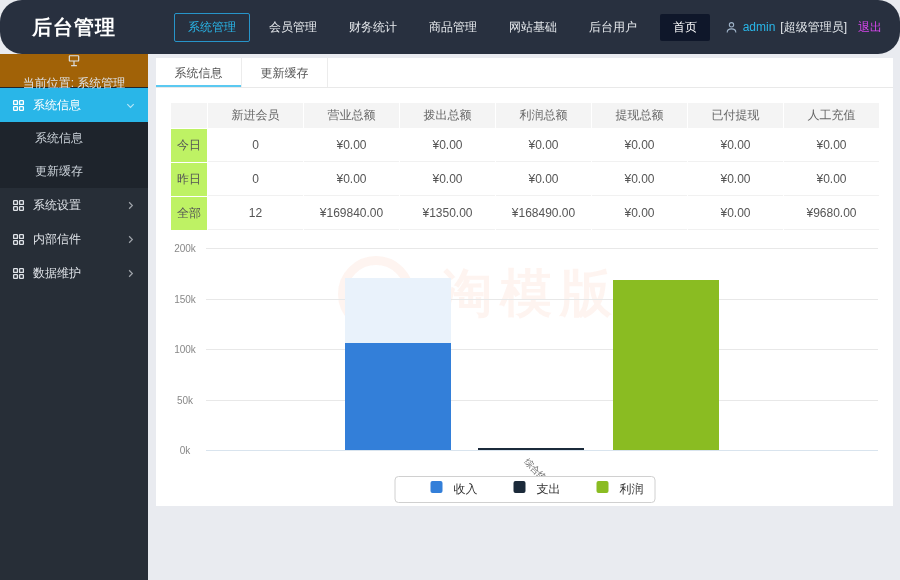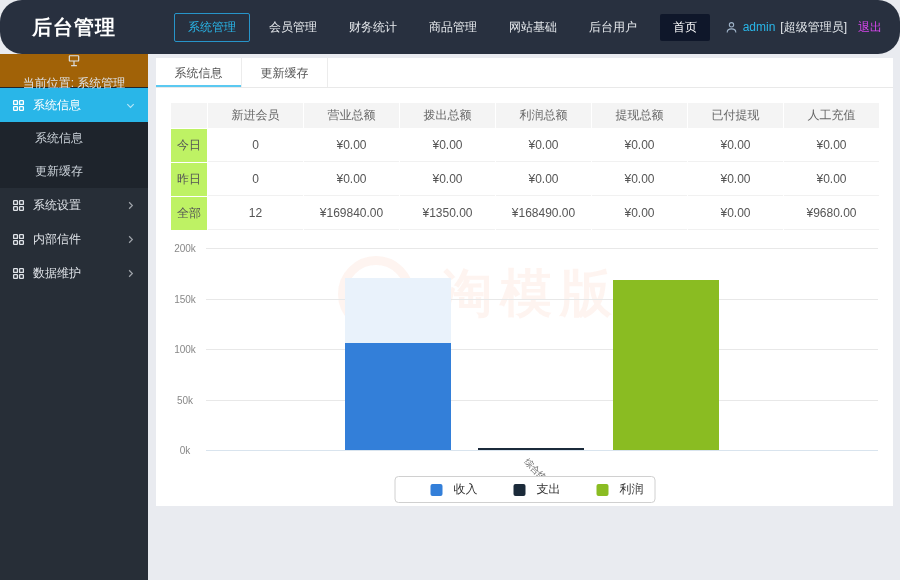--- a/index.html
+++ b/index.html
@@ -47,21 +47,21 @@
   .plot { position:absolute; left:36px; right:2px; top:8px; height:202px; }
   .gridline { position:absolute; left:0; right:0; height:1px; background:#e8e8e8; }
   .gridline.axis { background:#d9e4ee; }
   .ylab { position:absolute; width:30px; text-align:center; font-size:10px; color:#888; }
   .bar { position:absolute; bottom:0; width:106px; }
   .bar .cap { position:absolute; top:0; left:0; right:0; height:65px; background:#e9f2fb; }
   .xlab { position:absolute; top:calc(100% + 6px); left:calc(50% - 12px); transform:rotate(45deg); transform-origin:0 0; font-size:9px; color:#666; white-space:nowrap; }
   .watermark { position:absolute; left:168px; top:16px; font-size:52px; font-weight:bold; letter-spacing:8px; color:rgba(238,120,70,0.08); display:flex; align-items:center; pointer-events:none; }
   .watermark::before { content:""; width:58px; height:58px; border:9px solid rgba(238,120,70,0.08); border-radius:50%; margin-right:26px; }
   .legend { position:absolute; left:50%; transform:translateX(-50%); top:236px; display:flex; align-items:center; gap:12px; border:1px solid #d0d0d0; border-radius:4px; background:#fff; padding:4px 11px; font-size:12px; color:#333; }
-  .legend .item { display:flex; align-items:center; gap:11px; cursor:pointer;padding-left:24px; }
+  .legend .item { display:flex; gap:11px; cursor:pointer;padding-left:24px; }
   .legend .sw { width:12px; height:12px; border-radius:2px; display:inline-block; }
 </style>
 </head>
 <body>
 
 <header class="topbar">
   <div class="logo">后台管理</div>
   <nav class="topnav">
     <a class="nav-item outline">系统管理</a>
     <a class="nav-item">会员管理</a>

